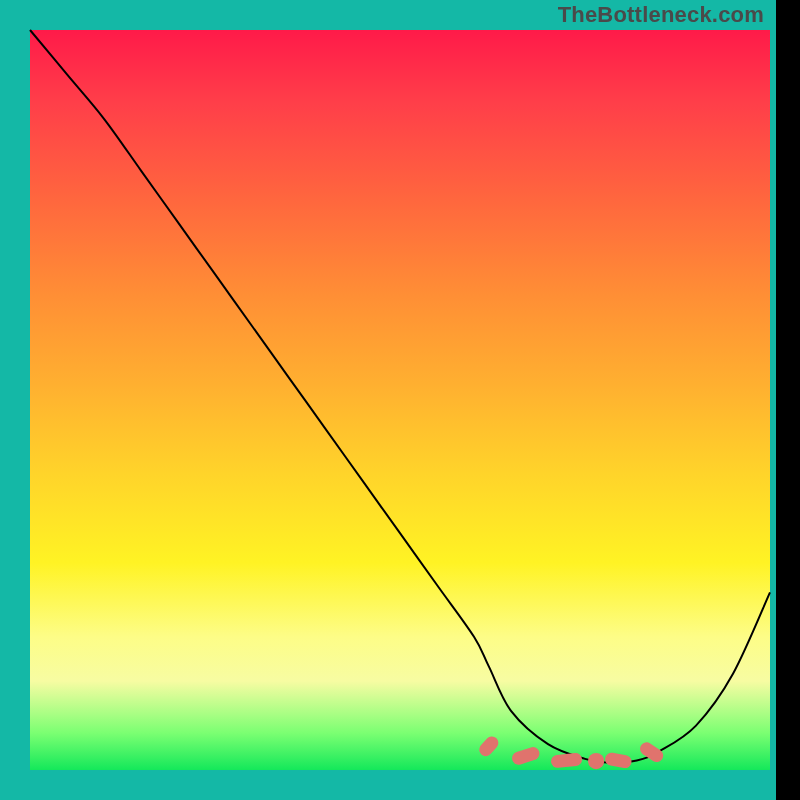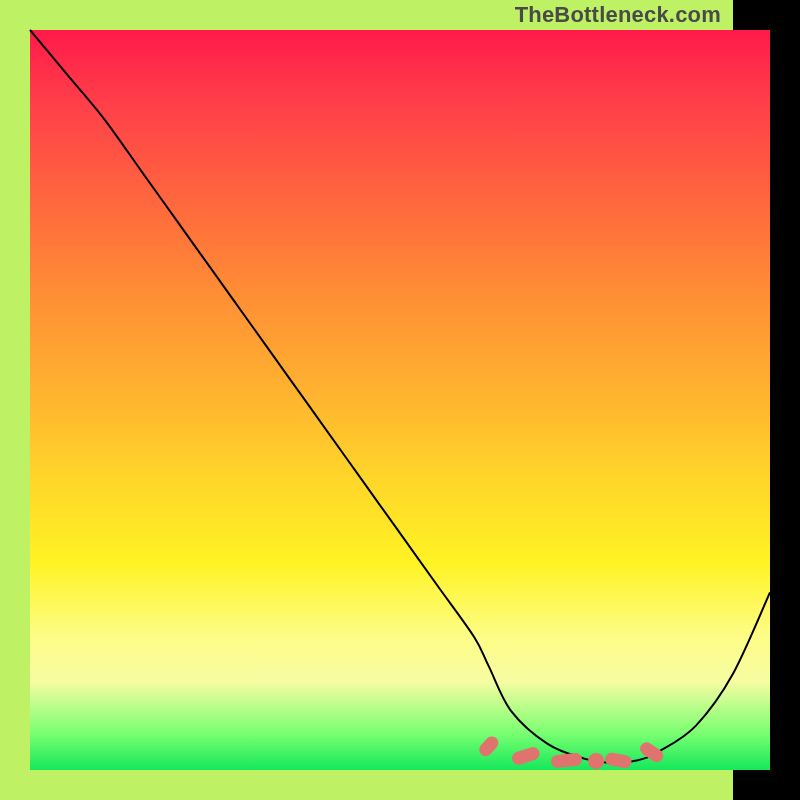--- a/index.html
+++ b/index.html
@@ -8,21 +8,22 @@
     width: 800px;
     height: 800px;
     background: #000;
     overflow: hidden;
     font-family: Arial, Helvetica, sans-serif;
   }
   .frame {
     position: relative;
     width: 733px;
     height: 800px;
-    background: #bef264;
+    background: #14b8a6;
+    padding-left: 43px;
   }
   .watermark {
     position: absolute;
     top: 2px;
     right: 12px;
     font-size: 22px;
     font-weight: 600;
     color: #4a4a4a;
     letter-spacing: 0.2px;
     user-select: none;

